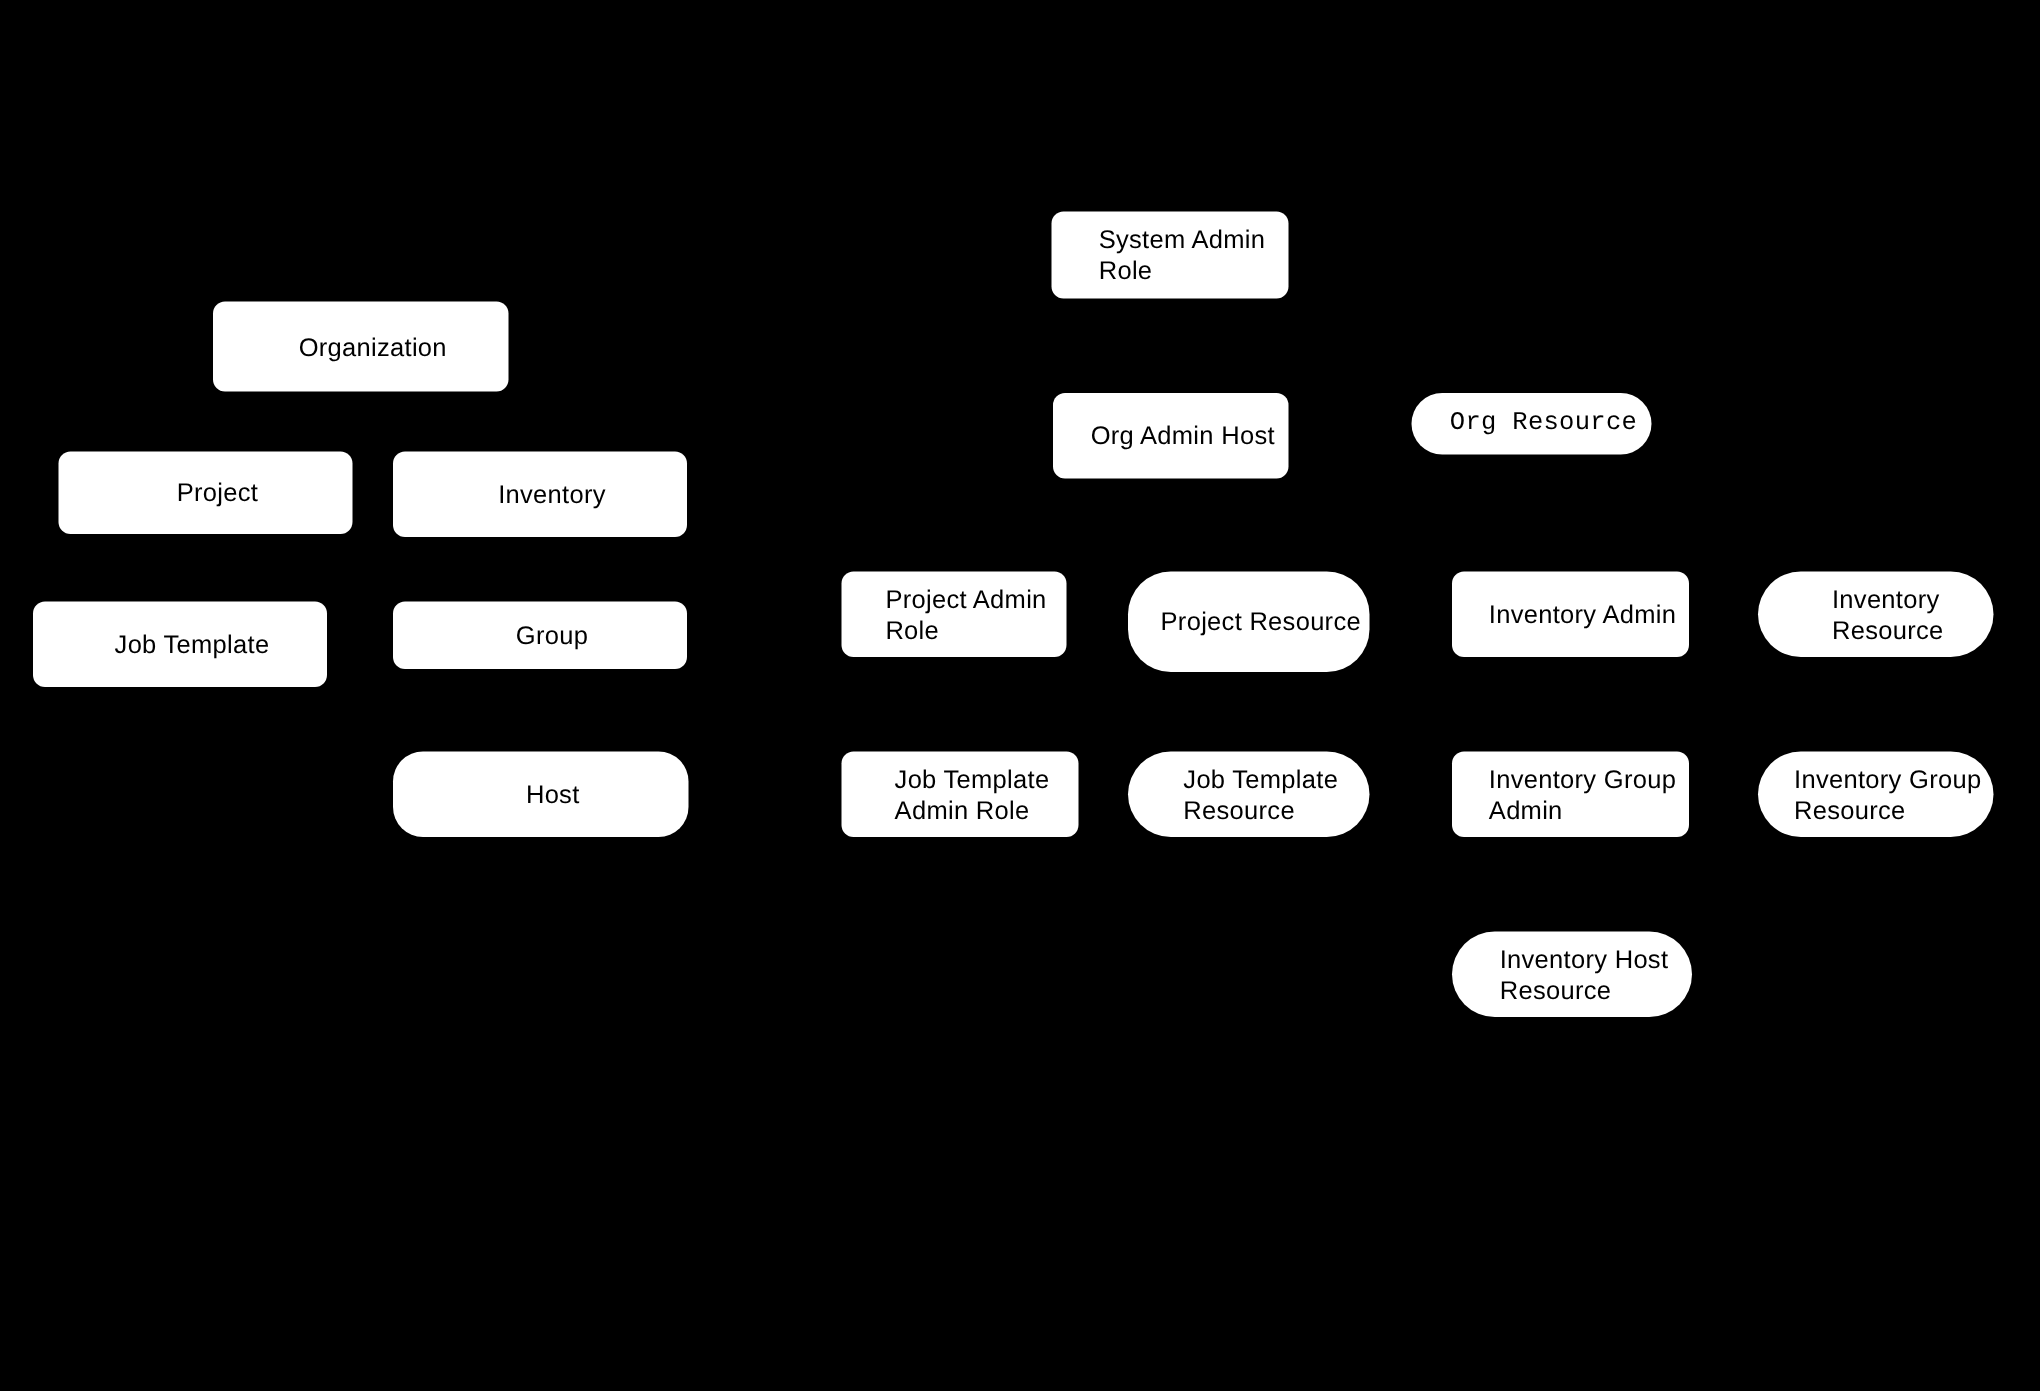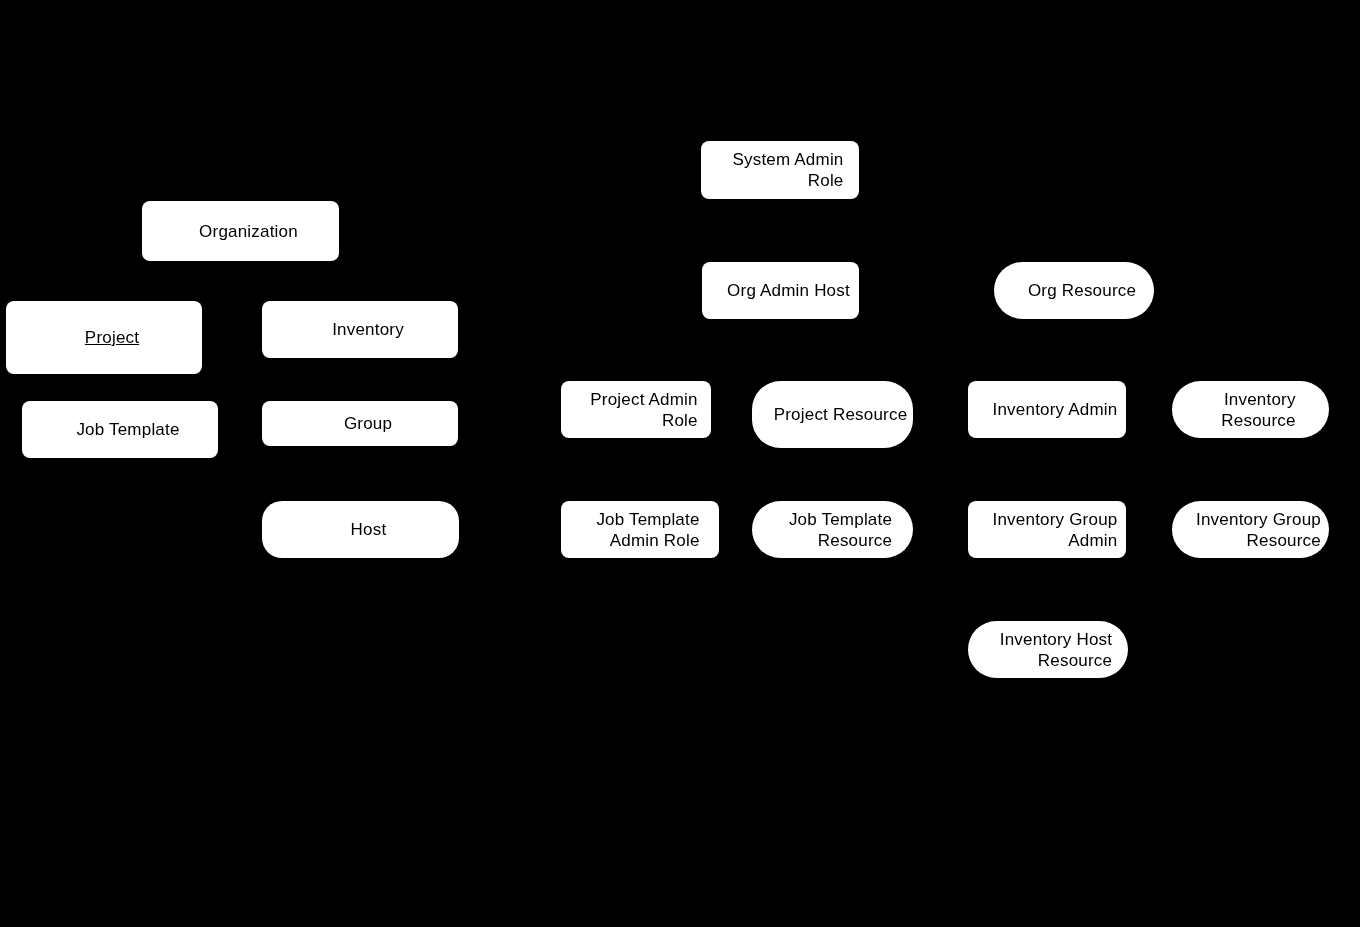--- a/index.html
+++ b/index.html
@@ -15,21 +15,21 @@
     overflow: hidden;
     font-family: "Liberation Sans", "DejaVu Sans", sans-serif;
   }
   .node {
     position: absolute;
     background: #ffffff;
     color: #000000;
     display: flex;
     align-items: center;
     justify-content: center;
-    text-align: right;
+    text-align: left;
     box-sizing: border-box;
     padding-left: 16px;
   }
   .node.rect {
     border-radius: 8px;
   }
   .node.pill {
     border-radius: 28.5px;
   }
   .node .label {
@@ -42,21 +42,21 @@
 </style>
 </head>
 <body>
 
 <div id="canvas">
 
   <div class="node rect" style="left:142px; top:201px; width:197px; height:60px;">
     <span class="label">Organization</span>
   </div>
 
-  <div class="node rect" style="left:6px; top:301px; width:196px; height:73px;text-decoration:underline;">
+  <div class="node rect" style="left:39px; top:301px; width:196px; height:55px;">
     <span class="label">Project</span>
   </div>
 
   <div class="node rect" style="left:262px; top:301px; width:196px; height:57px;">
     <span class="label">Inventory</span>
   </div>
 
   <div class="node rect" style="left:22px; top:401px; width:196px; height:57px;">
     <span class="label">Job Template</span>
   </div>
@@ -71,21 +71,21 @@
 
   <div class="node rect" style="left:701px; top:141px; width:158px; height:58px;">
     <span class="label">System Admin
 Role</span>
   </div>
 
   <div class="node rect" style="left:702px; top:262px; width:157px; height:57px;">
     <span class="label">Org Admin Host</span>
   </div>
 
-  <div class="node pill" style="left:994px; top:262px; width:160px; height:57px;">
+  <div class="node pill" style="left:941px; top:262px; width:160px; height:41px;font-family:Liberation Mono, monospace;">
     <span class="label">Org Resource</span>
   </div>
 
   <div class="node rect" style="left:561px; top:381px; width:150px; height:57px;">
     <span class="label">Project Admin
 Role</span>
   </div>
 
   <div class="node pill" style="left:752px; top:381px; width:161px; height:67px;">
     <span class="label">Project Resource</span>

